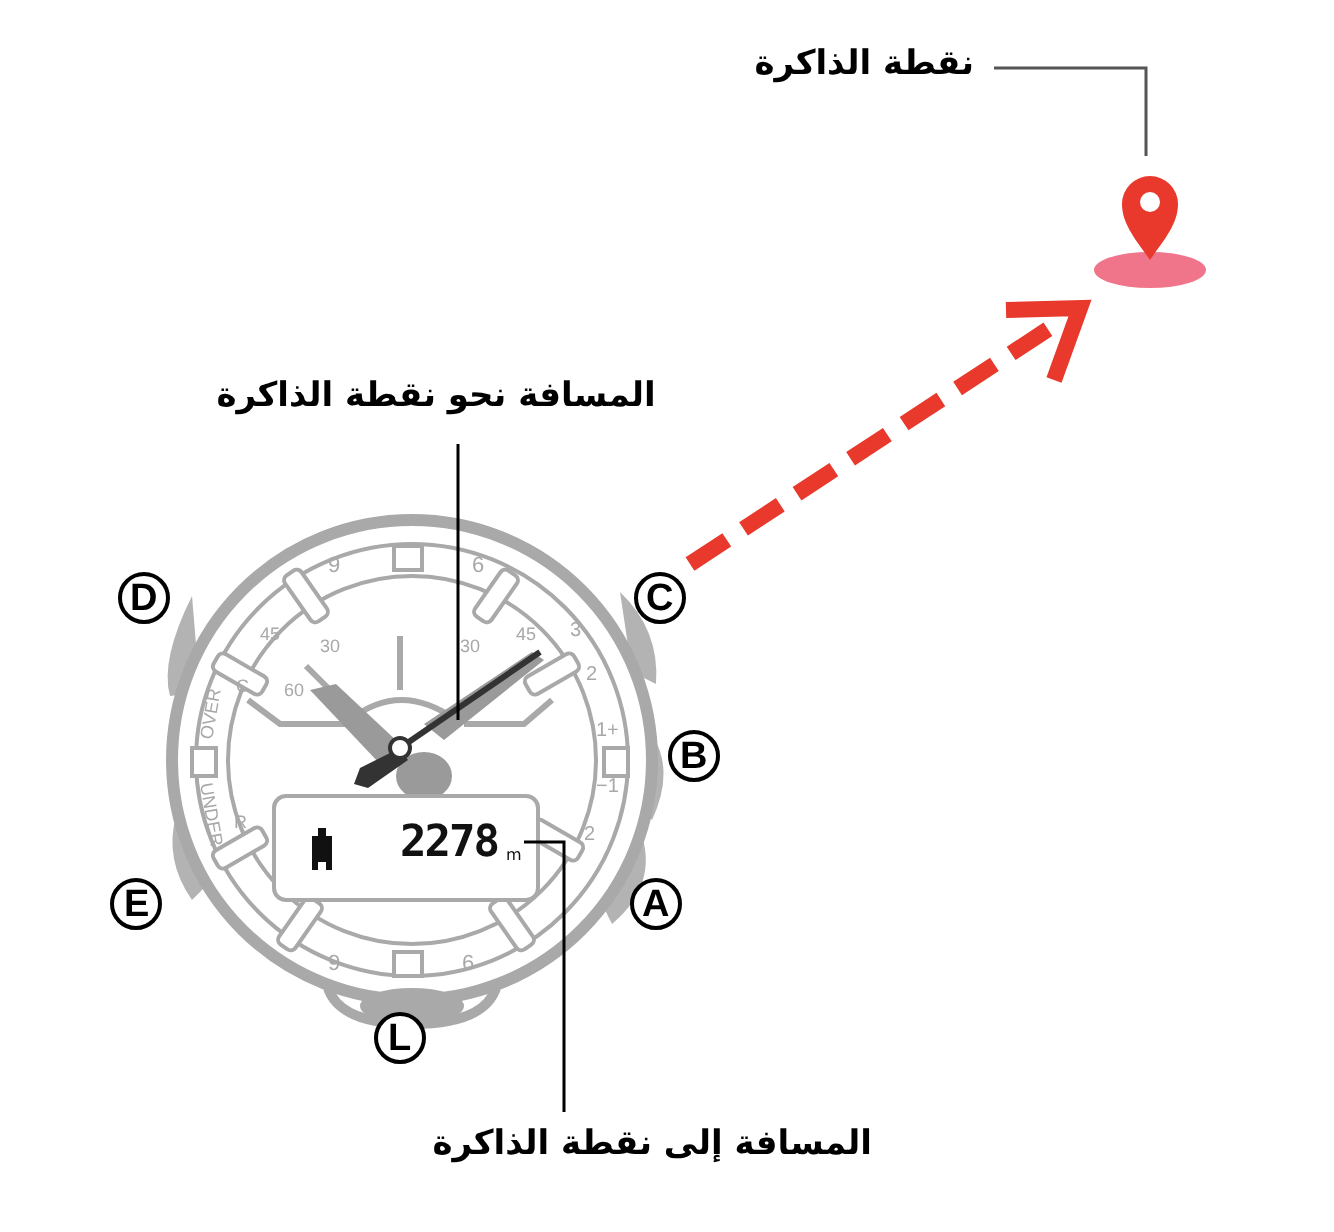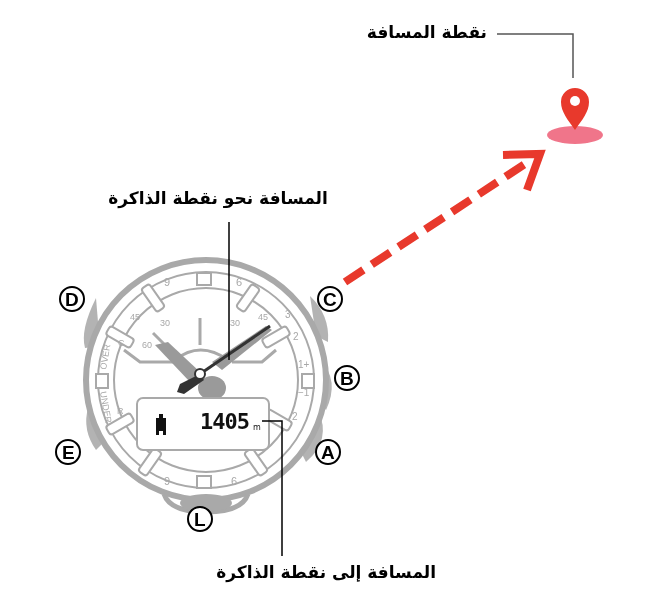--- a/index.html
+++ b/index.html
@@ -115,25 +115,25 @@
   <g fill="#fff" stroke="#000" stroke-width="2">
     <circle cx="72" cy="299" r="12"></circle>
     <circle cx="330" cy="299" r="12"></circle>
     <circle cx="347" cy="378" r="12"></circle>
     <circle cx="328" cy="452" r="12"></circle>
     <circle cx="68" cy="452" r="12"></circle>
     <circle cx="200" cy="519" r="12"></circle>
   </g>
 </svg>
 
-<div style="position:absolute;left:200px;top:411px;font-family:'DejaVu Sans Mono',monospace;font-weight:bold;font-size:22px;letter-spacing:-1px;color:#111;line-height:1;">1405</div>
+<div style="position:absolute;left:200px;top:411px;font-family:'DejaVu Sans Mono',monospace;font-weight:bold;font-size:22px;letter-spacing:-1px;color:#111;line-height:1;">2278</div>
 <div style="position:absolute;left:253px;top:424px;font-family:'DejaVu Sans',sans-serif;font-size:8px;color:#111;line-height:1;">m</div>
 
 <div class="btn-letter" style="position:absolute;left:65px;top:289px;">D</div>
 <div class="btn-letter" style="position:absolute;left:323px;top:289px;">C</div>
 <div class="btn-letter" style="position:absolute;left:340px;top:368px;">B</div>
 <div class="btn-letter" style="position:absolute;left:321px;top:442px;">A</div>
 <div class="btn-letter" style="position:absolute;left:62px;top:442px;">E</div>
 <div class="btn-letter" style="position:absolute;left:194px;top:509px;">L</div>
 
-<div id="lbl-memory" class="label">نقطة المسافة</div>
+<div id="lbl-memory" class="label">نقطة الذاكرة</div>
 <div id="lbl-direction" class="label">المسافة نحو نقطة الذاكرة</div>
 <div id="lbl-distance" class="label">المسافة إلى نقطة الذاكرة</div>
 
 </body></html>

